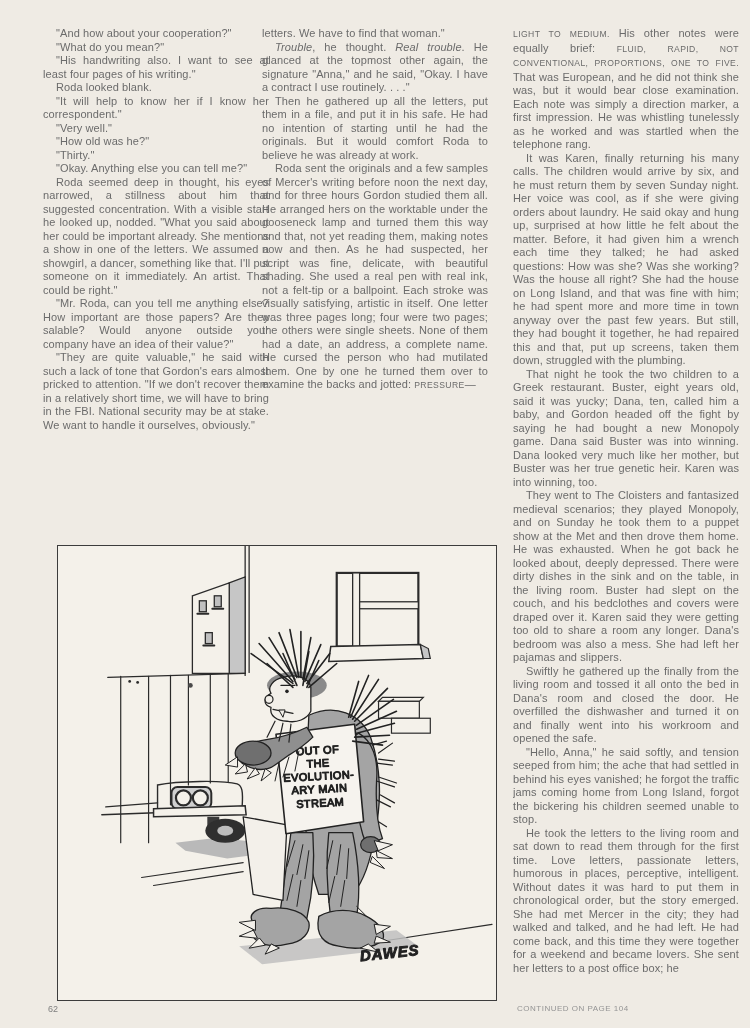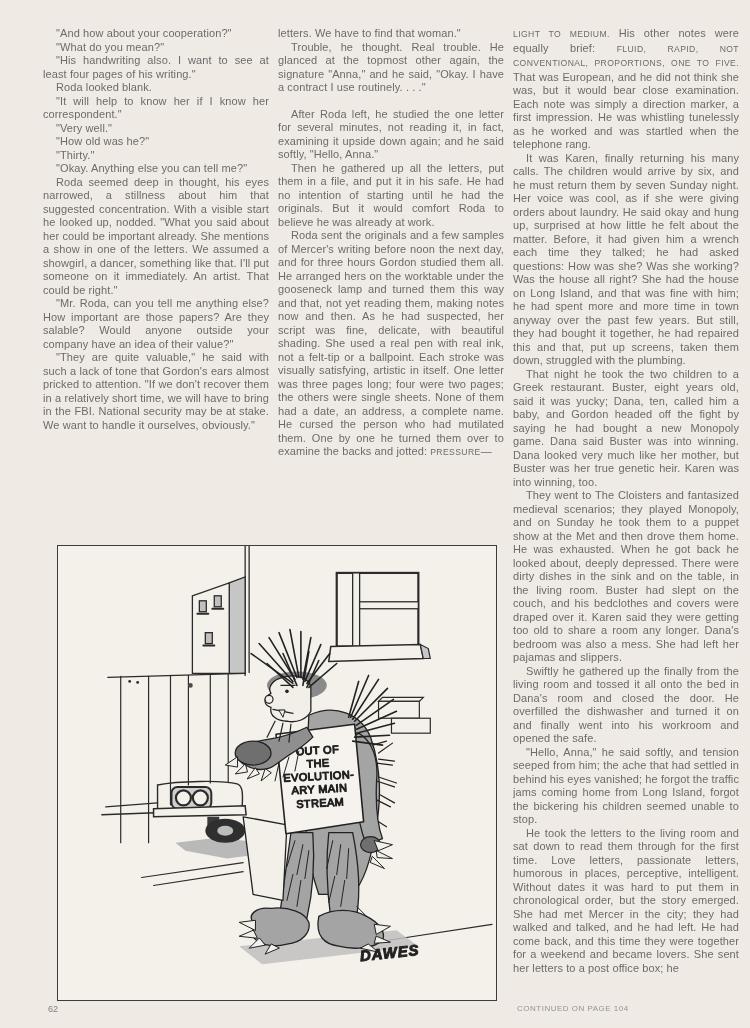--- a/index.html
+++ b/index.html
@@ -10,26 +10,26 @@
     position:relative;overflow:hidden;
   }
   .page{position:absolute;inset:0;}
   .col{
     position:absolute;top:27px;width:226px;
     color:#6b6b6b;font-size:11px;line-height:13.5px;
     text-align:justify;overflow:hidden;
     letter-spacing:0.1px;
   }
   #col1{left:43px;height:520px;}
-  #col2{left:278px;height:520px;}
+  #col2{left:262px;height:520px;}
   #col3{left:513px;height:968px;}
   .col p{margin:0;}
   .col p.indent{text-indent:13px;}
   .col p.gap{margin-top:13px;}
-  .i{}
+  .i{font-style:italic;}
   .sc{font-size:8.6px;letter-spacing:0.4px;}
   .cartoon{
     position:absolute;left:57px;top:545px;width:440px;height:456px;
     border:1.5px solid #3c3c3c;background:#f4f1ea;box-sizing:border-box;
   }
   .cartoon svg{display:block;width:100%;height:100%;}
   .footer{
     position:absolute;top:1004px;left:0;width:750px;
     color:#7f7f7f;font-size:9px;
   }
@@ -54,21 +54,20 @@
       <p class="indent"><span>"How old was he?"</span></p>
       <p class="indent"><span>"Thirty."</span></p>
       <p class="indent"><span>"Okay. Anything else you can tell me?"</span></p>
       <p class="indent"><span>Roda seemed deep in thought, his eyes narrowed, a stillness about him that suggested concentration. With a visible start he looked up, nodded. "What you said about her could be important already. She mentions a show in one of the letters. We assumed a showgirl, a dancer, something like that. I'll put someone on it immediately. An artist. That could be right."</span></p>
       <p class="indent"><span>"Mr. Roda, can you tell me anything else? How important are those papers? Are they salable? Would anyone outside your company have an idea of their value?"</span></p>
       <p class="indent"><span>"They are quite valuable," he said with such a lack of tone that Gordon's ears almost pricked to attention. "If we don't recover them in a relatively short time, we will have to bring in the FBI. National security may be at stake. We want to handle it ourselves, obviously."</span></p>
     </div>
   <div class="col" id="col2">
       <p><span>letters. We have to find that woman."</span></p>
       <p class="indent"><span class="i">Trouble</span><span>, he thought. </span><span class="i">Real trouble</span><span>. He glanced at the topmost other again, the signature "Anna," and he said, "Okay. I have a contract I use routinely. . . ."</span></p>
-      <p class="indent gap"><span>After Roda left, he studied the one letter for several minutes, not reading it, in fact, examining it upside down again; and he said softly, "Hello, Anna."</span></p>
       <p class="indent"><span>Then he gathered up all the letters, put them in a file, and put it in his safe. He had no intention of starting until he had the originals. But it would comfort Roda to believe he was already at work.</span></p>
       <p class="indent"><span>Roda sent the originals and a few samples of Mercer's writing before noon the next day, and for three hours Gordon studied them all. He arranged hers on the worktable under the gooseneck lamp and turned them this way and that, not yet reading them, making notes now and then. As he had suspected, her script was fine, delicate, with beautiful shading. She used a real pen with real ink, not a felt-tip or a ballpoint. Each stroke was visually satisfying, artistic in itself. One letter was three pages long; four were two pages; the others were single sheets. None of them had a date, an address, a complete name. He cursed the person who had mutilated them. One by one he turned them over to examine the backs and jotted: </span><span class="sc">PRESSURE</span><span>—</span></p>
     </div>
   <div class="col" id="col3">
       <p><span class="sc">LIGHT TO MEDIUM.</span><span> His other notes were equally brief: </span><span class="sc">FLUID, RAPID, NOT CONVENTIONAL, PROPORTIONS, ONE TO FIVE.</span><span> That was European, and he did not think she was, but it would bear close examination. Each note was simply a direction marker, a first impression. He was whistling tunelessly as he worked and was startled when the telephone rang.</span></p>
       <p class="indent"><span>It was Karen, finally returning his many calls. The children would arrive by six, and he must return them by seven Sunday night. Her voice was cool, as if she were giving orders about laundry. He said okay and hung up, surprised at how little he felt about the matter. Before, it had given him a wrench each time they talked; he had asked questions: How was she? Was she working? Was the house all right? She had the house on Long Island, and that was fine with him; he had spent more and more time in town anyway over the past few years. But still, they had bought it together, he had repaired this and that, put up screens, taken them down, struggled with the plumbing.</span></p>
       <p class="indent"><span>That night he took the two children to a Greek restaurant. Buster, eight years old, said it was yucky; Dana, ten, called him a baby, and Gordon headed off the fight by saying he had bought a new Monopoly game. Dana said Buster was into winning. Dana looked very much like her mother, but Buster was her true genetic heir. Karen was into winning, too.</span></p>
       <p class="indent"><span>They went to The Cloisters and fantasized medieval scenarios; they played Monopoly, and on Sunday he took them to a puppet show at the Met and then drove them home. He was exhausted. When he got back he looked about, deeply depressed. There were dirty dishes in the sink and on the table, in the living room. Buster had slept on the couch, and his bedclothes and covers were draped over it. Karen said they were getting too old to share a room any longer. Dana's bedroom was also a mess. She had left her pajamas and slippers.</span></p>
       <p class="indent"><span>Swiftly he gathered up the finally from the living room and tossed it all onto the bed in Dana's room and closed the door. He overfilled the dishwasher and turned it on and finally went into his workroom and opened the safe.</span></p>
       <p class="indent"><span>"Hello, Anna," he said softly, and tension seeped from him; the ache that had settled in behind his eyes vanished; he forgot the traffic jams coming home from Long Island, forgot the bickering his children seemed unable to stop.</span></p>

